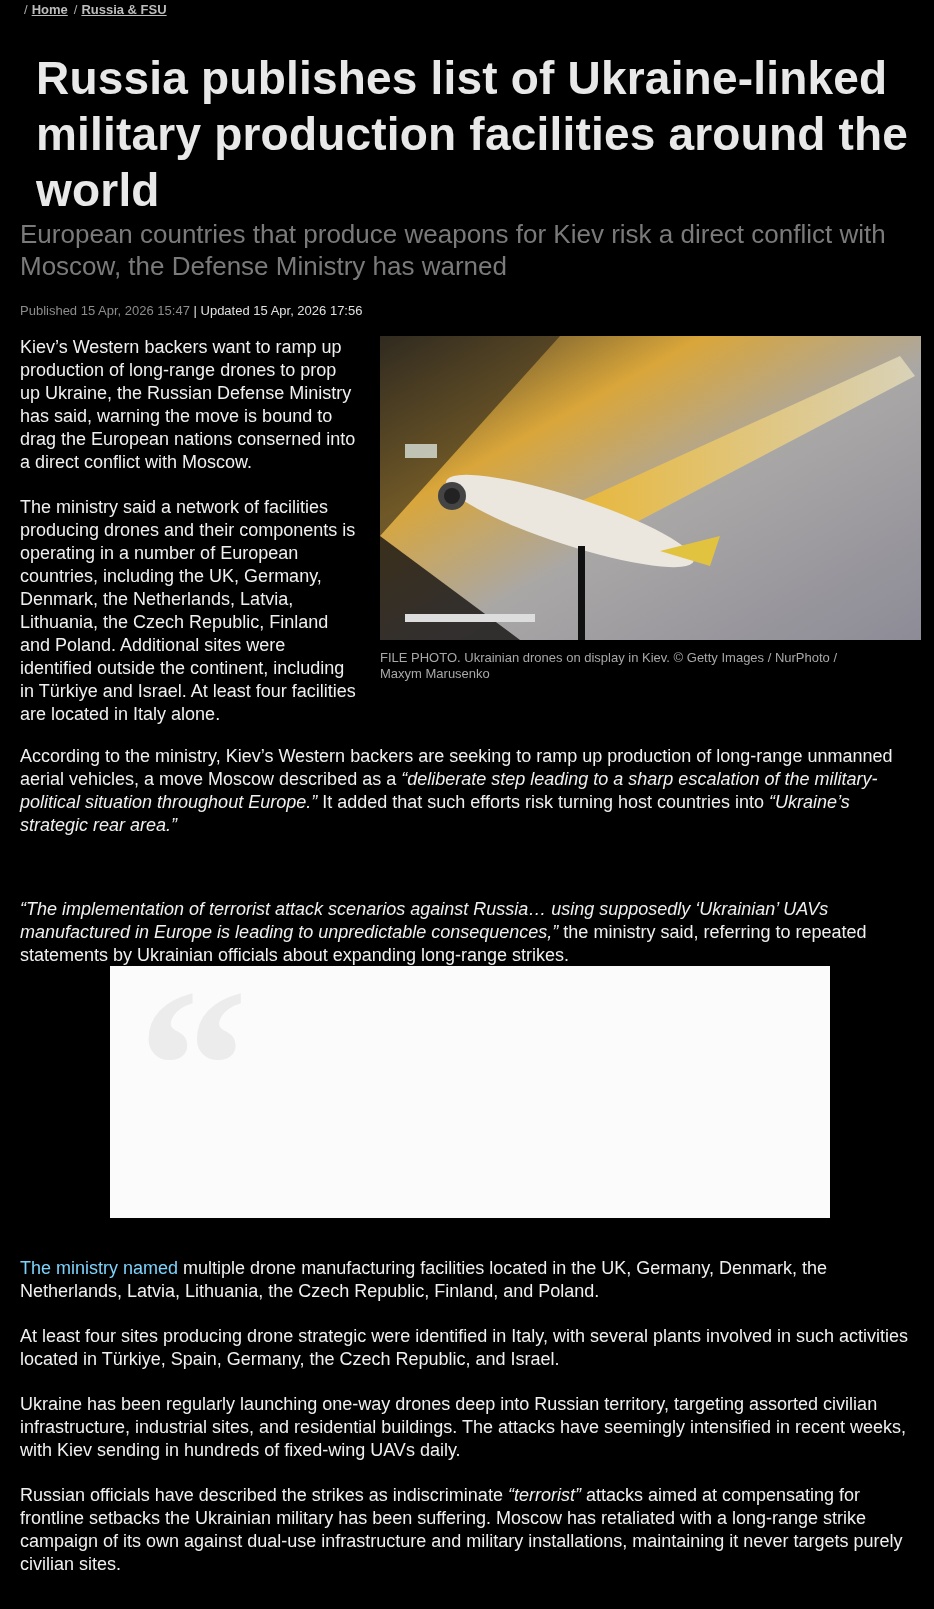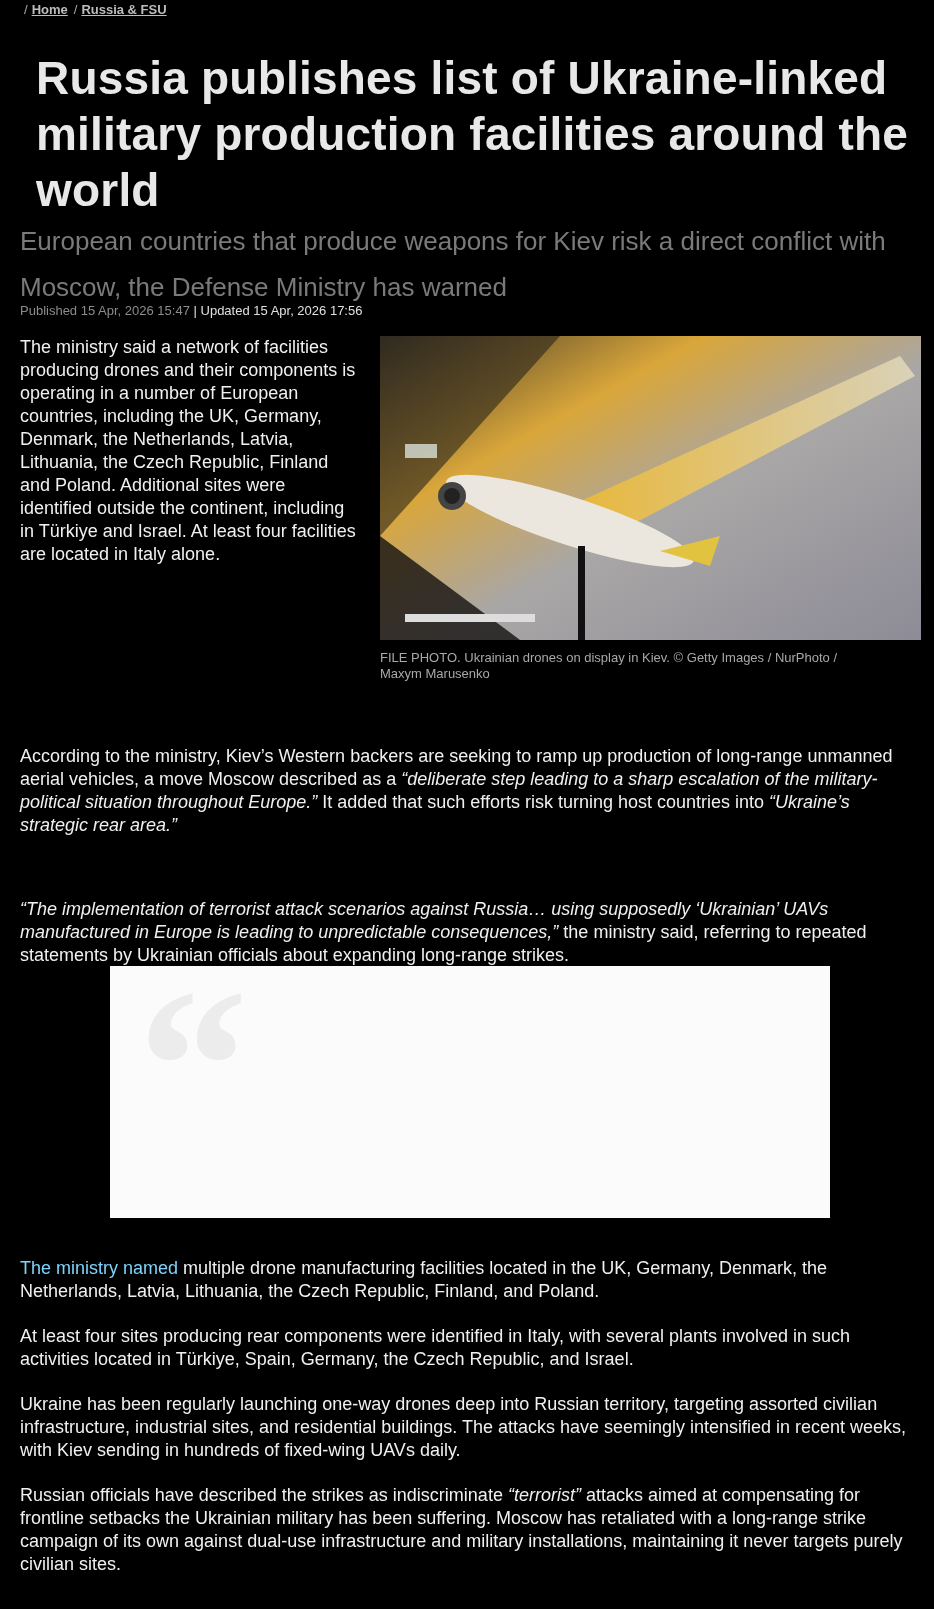--- a/index.html
+++ b/index.html
@@ -7,21 +7,21 @@
     width: 934px; height: 1609px; background: #000; color: #e6e6e6;
     font-family: "Liberation Sans", sans-serif; overflow: hidden; position: relative;
   }
   .breadcrumb { position: absolute; left: 24px; top: 2px; font-size: 13px; color: #aaa; }
   .breadcrumb a { color: #bdbdbd; text-decoration: underline; font-weight: bold; }
   .breadcrumb .sep { margin: 0 4px 0 0; }
   .breadcrumb .sep2 { margin: 0 4px 0 6px; }
   h1 { position: absolute; left: 20px; top: 34px; width: 900px; margin: 16px;
        font-size: 46px; line-height: 56px; font-weight: bold; color: #e8e8e8; letter-spacing: 0.2px; }
   .subtitle { position: absolute; left: 20px; top: 218px; width: 910px; margin: 0;
-       font-size: 26px; line-height: 46px; color: #7a7a7a; }
+       font-size: 26px; line-height: 32px; color: #7a7a7a; }
   .meta { position: absolute; left: 20px; top: 303px; font-size: 13px; color: #8c8c8c; }
   .meta .upd { color: #e0e0e0; }
   .p { font-size: 18px; line-height: 23px; color: #f0f0f0; margin: 0; }
   .col-left { position: absolute; left: 20px; top: 336px; width: 340px; }
   .col-left .p { margin-bottom: 22px; }
   .figure { position: absolute; left: 380px; top: 336px; width: 502px; }
   .photo { width: 541px; height: 304px; position: relative; overflow: hidden;
      background: linear-gradient(120deg, #2b2a24 0%, #4b4433 22%, #c8a048 38%, #8f8a80 55%, #b5b4b8 75%, #9c9aa3 100%); }
   .caption { font-size: 13px; line-height: 16px; color: #a8a8a8; margin-top: 10px; }
   .full { position: absolute; left: 20px; width: 895px; }
@@ -43,20 +43,21 @@
 <h1>Russia publishes list of Ukraine-linked military production facilities around the world</h1>
 <p class="subtitle">European countries that produce weapons for Kiev risk a direct conflict with Moscow, the Defense Ministry has warned</p>
 
 <div class="meta">
   <span>Published 15 Apr, 2026 15:47</span>
   <span class="upd">|</span>
   <span class="upd">Updated 15 Apr, 2026 17:56</span>
 </div>
 
 <div class="col-left">
+  <p class="p">Kiev’s Western backers want to ramp up production of long-range drones to prop up Ukraine, the Russian Defense Ministry has said, warning the move is bound to drag the European nations conserned into a direct conflict with Moscow.</p>
   <p class="p">The ministry said a network of facilities producing drones and their components is operating in a number of European countries, including the UK, Germany, Denmark, the Netherlands, Latvia, Lithuania, the Czech Republic, Finland and Poland. Additional sites were identified outside the continent, including in Türkiye and Israel. At least four facilities are located in Italy alone.</p>
 </div>
 
 <figure class="figure" style="margin:0;">
   <div class="photo" aria-label="Ukrainian drone on display">
     <svg width="541" height="304" viewBox="0 0 541 304">
       <defs>
         <linearGradient id="wall" x1="0" y1="0" x2="1" y2="1">
           <stop offset="0" stop-color="#3a3328"></stop>
           <stop offset="0.3" stop-color="#d9a63a"></stop>
@@ -87,17 +88,17 @@
 <p class="p full" style="top:745px;"><span>According to the ministry, Kiev’s Western backers are seeking to ramp up production of long-range unmanned aerial vehicles, a move Moscow described as a </span><em>“deliberate step leading to a sharp escalation of the military-political situation throughout Europe.”</em><span> It added that such efforts risk turning host countries into </span><em>“Ukraine’s strategic rear area.”</em></p>
 
 <p class="p full" style="top:898px;"><em>“The implementation of terrorist attack scenarios against Russia… using supposedly ‘Ukrainian’ UAVs manufactured in Europe is leading to unpredictable consequences,”</em><span> the ministry said, referring to repeated statements by Ukrainian officials about expanding long-range strikes.</span></p>
 
 <blockquote class="quote-box" style="margin:0;">
   <span class="quote-mark">“</span>
 </blockquote>
 
 <p class="p full" style="top:1257px;"><a href="#" class="link">The ministry named</a><span> multiple drone manufacturing facilities located in the UK, Germany, Denmark, the Netherlands, Latvia, Lithuania, the Czech Republic, Finland, and Poland.</span></p>
 
-<p class="p full" style="top:1325px;">At least four sites producing rear components were identified in Italy, with several plants involved in such activities located in Türkiye, Spain, Germany, the Czech Republic, and Israel.</p>
+<p class="p full" style="top:1325px;">At least four sites producing drone strategic were identified in Italy, with several plants involved in such activities located in Türkiye, Spain, Germany, the Czech Republic, and Israel.</p>
 
 <p class="p full" style="top:1393px;">Ukraine has been regularly launching one-way drones deep into Russian territory, targeting assorted civilian infrastructure, industrial sites, and residential buildings. The attacks have seemingly intensified in recent weeks, with Kiev sending in hundreds of fixed-wing UAVs daily.</p>
 
 <p class="p full" style="top:1484px;"><span>Russian officials have described the strikes as indiscriminate </span><em>“terrorist”</em><span> attacks aimed at compensating for frontline setbacks the Ukrainian military has been suffering. Moscow has retaliated with a long-range strike campaign of its own against dual-use infrastructure and military installations, maintaining it never targets purely civilian sites.</span></p>
 
 </body></html>

